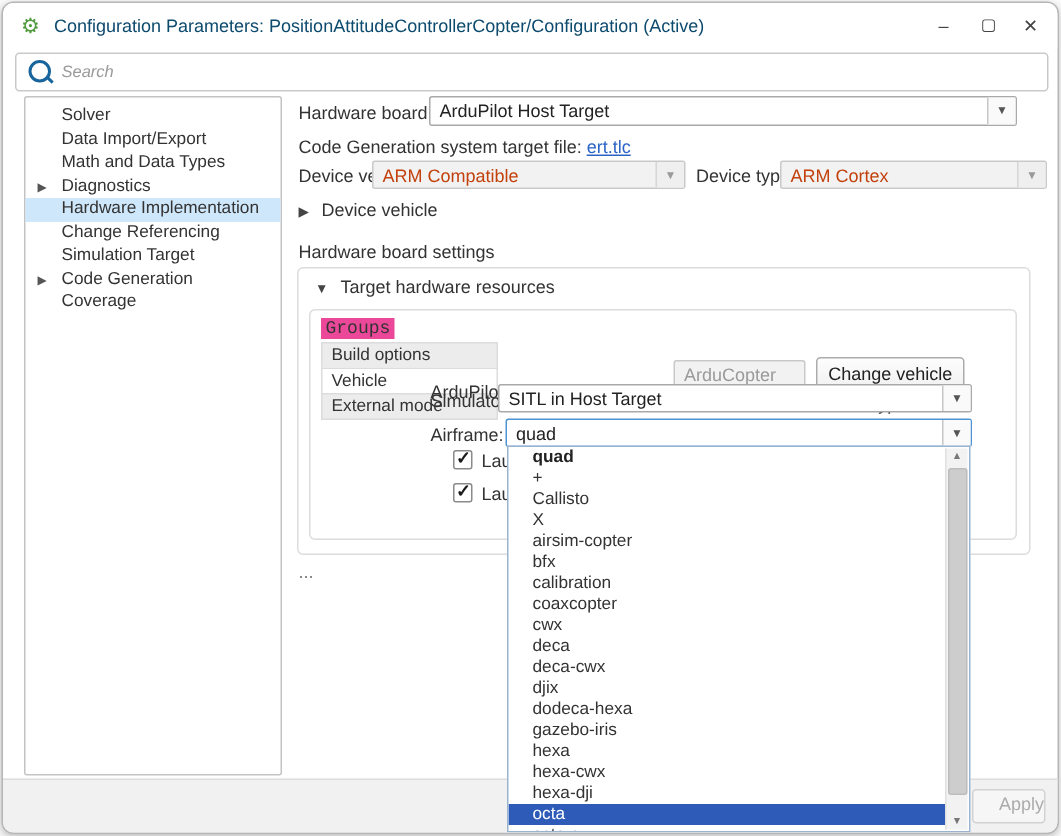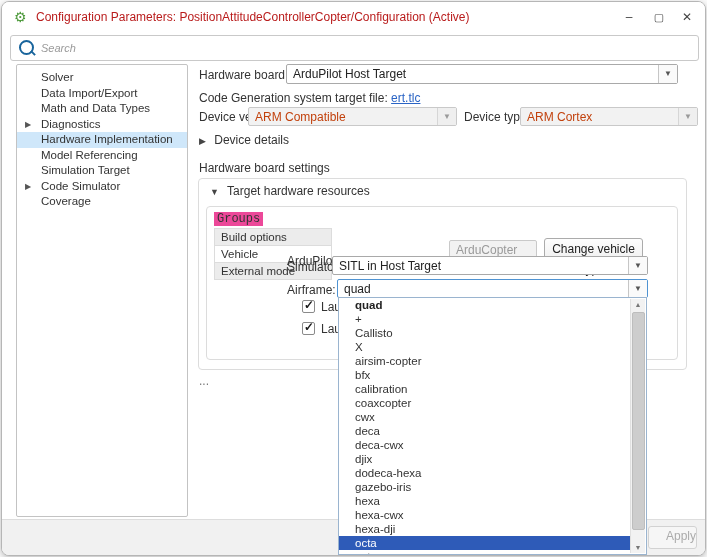--- a/index.html
+++ b/index.html
@@ -3,21 +3,21 @@
 <meta charset="utf-8">
 <style>
   html,body{margin:0;padding:0;background:#fbfbfb;width:707px;height:557px;
     font-family:"Liberation Sans", sans-serif;-webkit-font-smoothing:antialiased;}
   .window{position:absolute;left:1px;top:1px;width:703px;height:553px;background:#fff;
     border:1px solid #b6b6b6;border-radius:8px;box-shadow:0 2px 6px rgba(0,0,0,.25);
     overflow:hidden;}
   
   .titlebar{position:absolute;left:0;top:0;right:0;height:30px;background:#fff;}
   .app-icon{position:absolute;left:12px;top:6px;font-size:14px;color:#4e9a3c;line-height:18px;}
-  .title-text{position:absolute;left:34px;top:8px;font-size:12px;color:#b91c1c;white-space:nowrap;}
+  .title-text{position:absolute;left:34px;top:8px;font-size:12px;color:#0c4a6e;white-space:nowrap;}
   .win-btn{position:absolute;top:0;width:32px;height:30px;text-align:center;line-height:30px;
     font-size:12px;color:#444;cursor:default;}
   .btn-min{right:60px}.btn-max{right:30px;font-size:11px}.btn-close{right:2px}
   
   .searchbar{position:absolute;left:8px;top:33px;width:687px;height:24px;border:1px solid #c9c9c9;
     border-radius:3px;background:#fff;}
   .search-icon{position:absolute;left:8px;top:4px;width:11px;height:11px;border:2px solid #18649c;
     border-radius:50%;}
   .search-icon:after{content:"";position:absolute;left:9px;top:10px;width:6px;height:2px;
     background:#18649c;transform:rotate(45deg);}
@@ -99,23 +99,23 @@
     <span class="search-icon"></span>
     <input type="text" placeholder="Search" style="">
   </div>
 
   <div class="sidebar">
     <div class="side-item"><span>Solver</span></div>
     <div class="side-item"><span>Data Import/Export</span></div>
     <div class="side-item"><span>Math and Data Types</span></div>
     <div class="side-item"><span class="tree-arrow">▶</span><span>Diagnostics</span></div>
     <div class="side-item selected"><span>Hardware Implementation</span></div>
-    <div class="side-item"><span>Model Referencing</span></div>
+    <div class="side-item"><span>Change Referencing</span></div>
     <div class="side-item"><span>Simulation Target</span></div>
-    <div class="side-item"><span class="tree-arrow">▶</span><span>Code Simulator</span></div>
+    <div class="side-item"><span class="tree-arrow">▶</span><span>Code Generation</span></div>
     <div class="side-item"><span>Coverage</span></div>
   </div>
 
   <div class="lbl" style="left:197px;top:66px;">Hardware board:</div>
   <div class="combo" style="left:284px;top:62px;width:392px;height:20px;">
     <span class="val">ArduPilot Host Target</span>
     <span class="arrow">▼</span>
   </div>
 
   <div class="lbl" style="left:197px;top:89px;">
@@ -129,21 +129,21 @@
     <span class="arrow">▼</span>
   </div>
   <div class="lbl" style="left:462px;top:108px;">Device type:</div>
   <div class="combo disabled" style="left:518px;top:105px;width:178px;height:19px;">
     <span class="val">ARM Cortex</span>
     <span class="arrow">▼</span>
   </div>
 
   <div class="lbl" style="left:197px;top:131px;">
     <span class="expander">▶</span>
-    <span>Device details</span>
+    <span>Device vehicle</span>
   </div>
 
   <div class="lbl" style="left:197px;top:159px;">Hardware board settings</div>
 
   <div class="groupbox" style="left:196px;top:176px;width:487px;height:190px;"></div>
   <div class="lbl" style="left:204px;top:182px;background:#fff;padding:0 4px;">
     <span class="expander">▼</span>
     <span>Target hardware resources</span>
   </div>
   <div class="groupbox" style="left:204px;top:204px;width:470px;height:152px;"></div>

